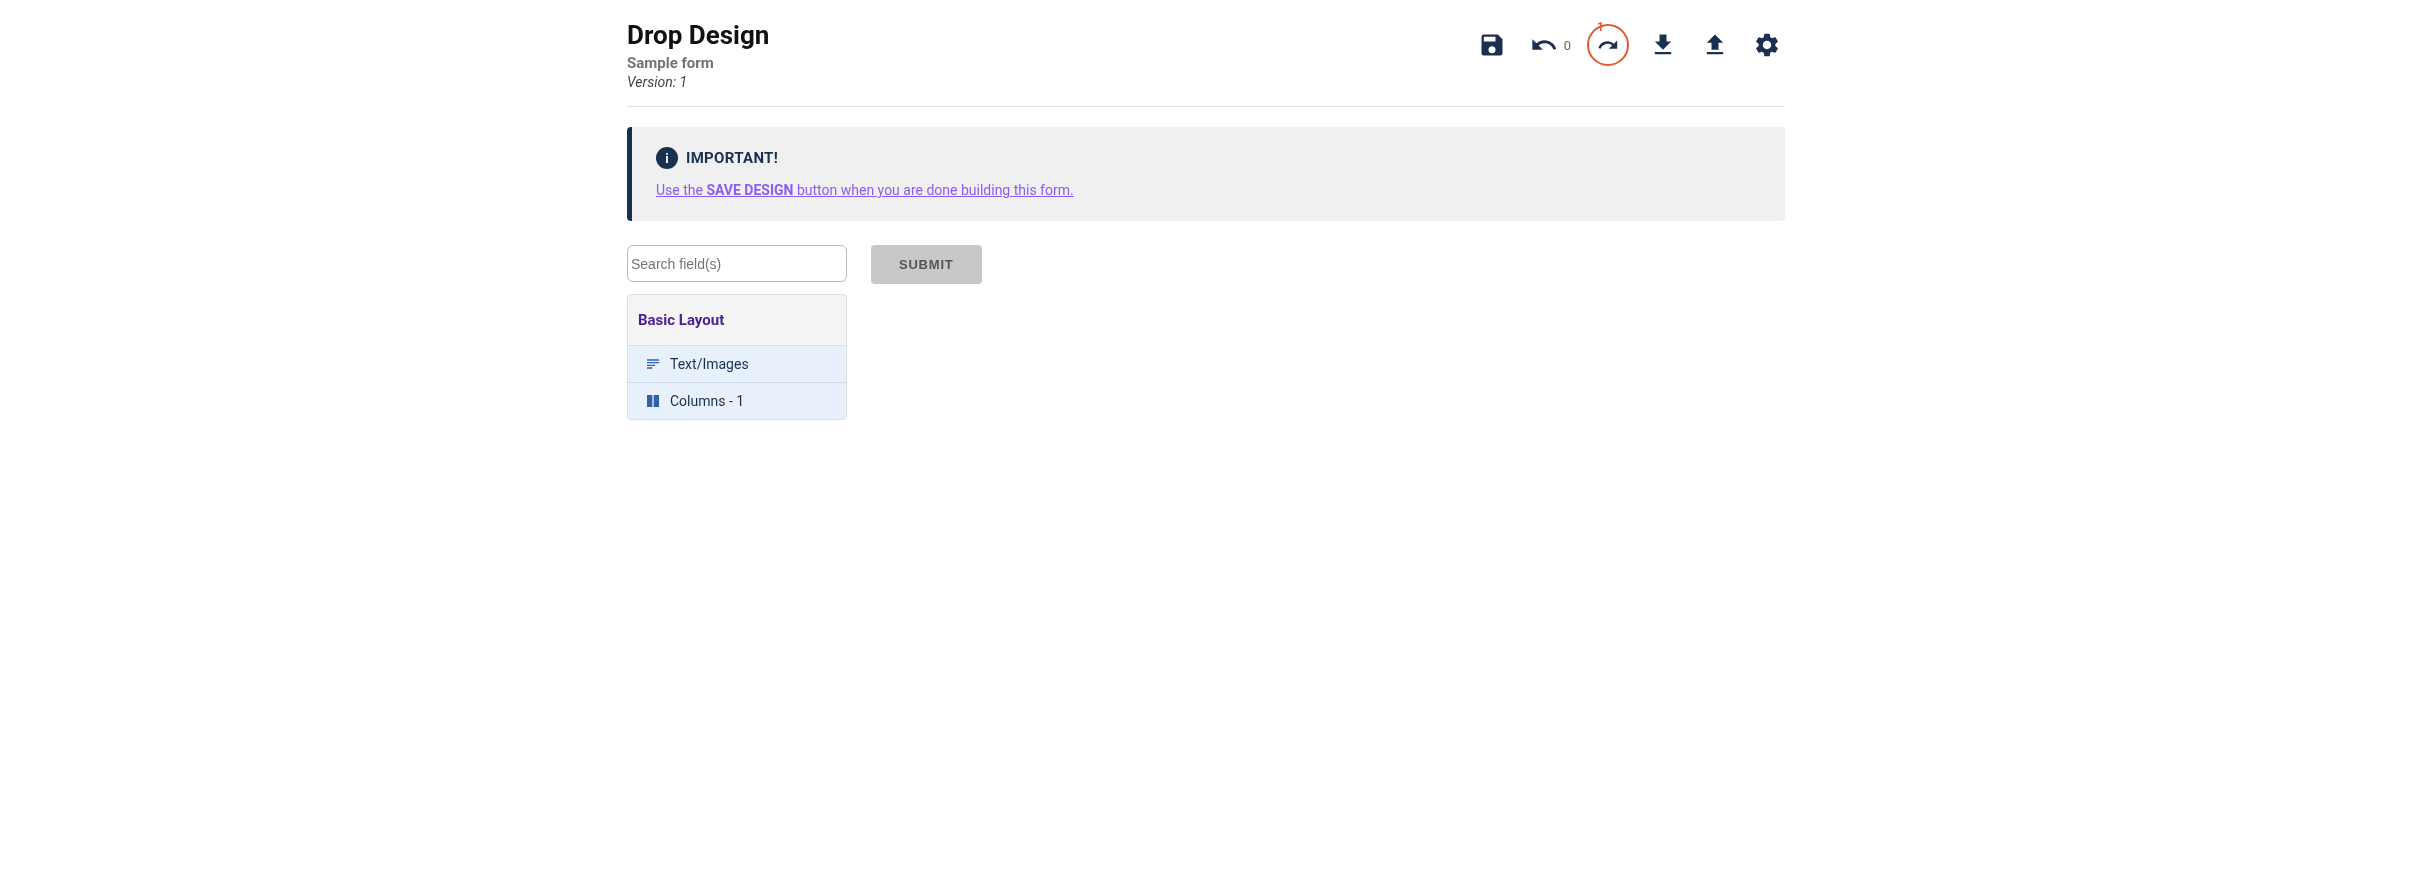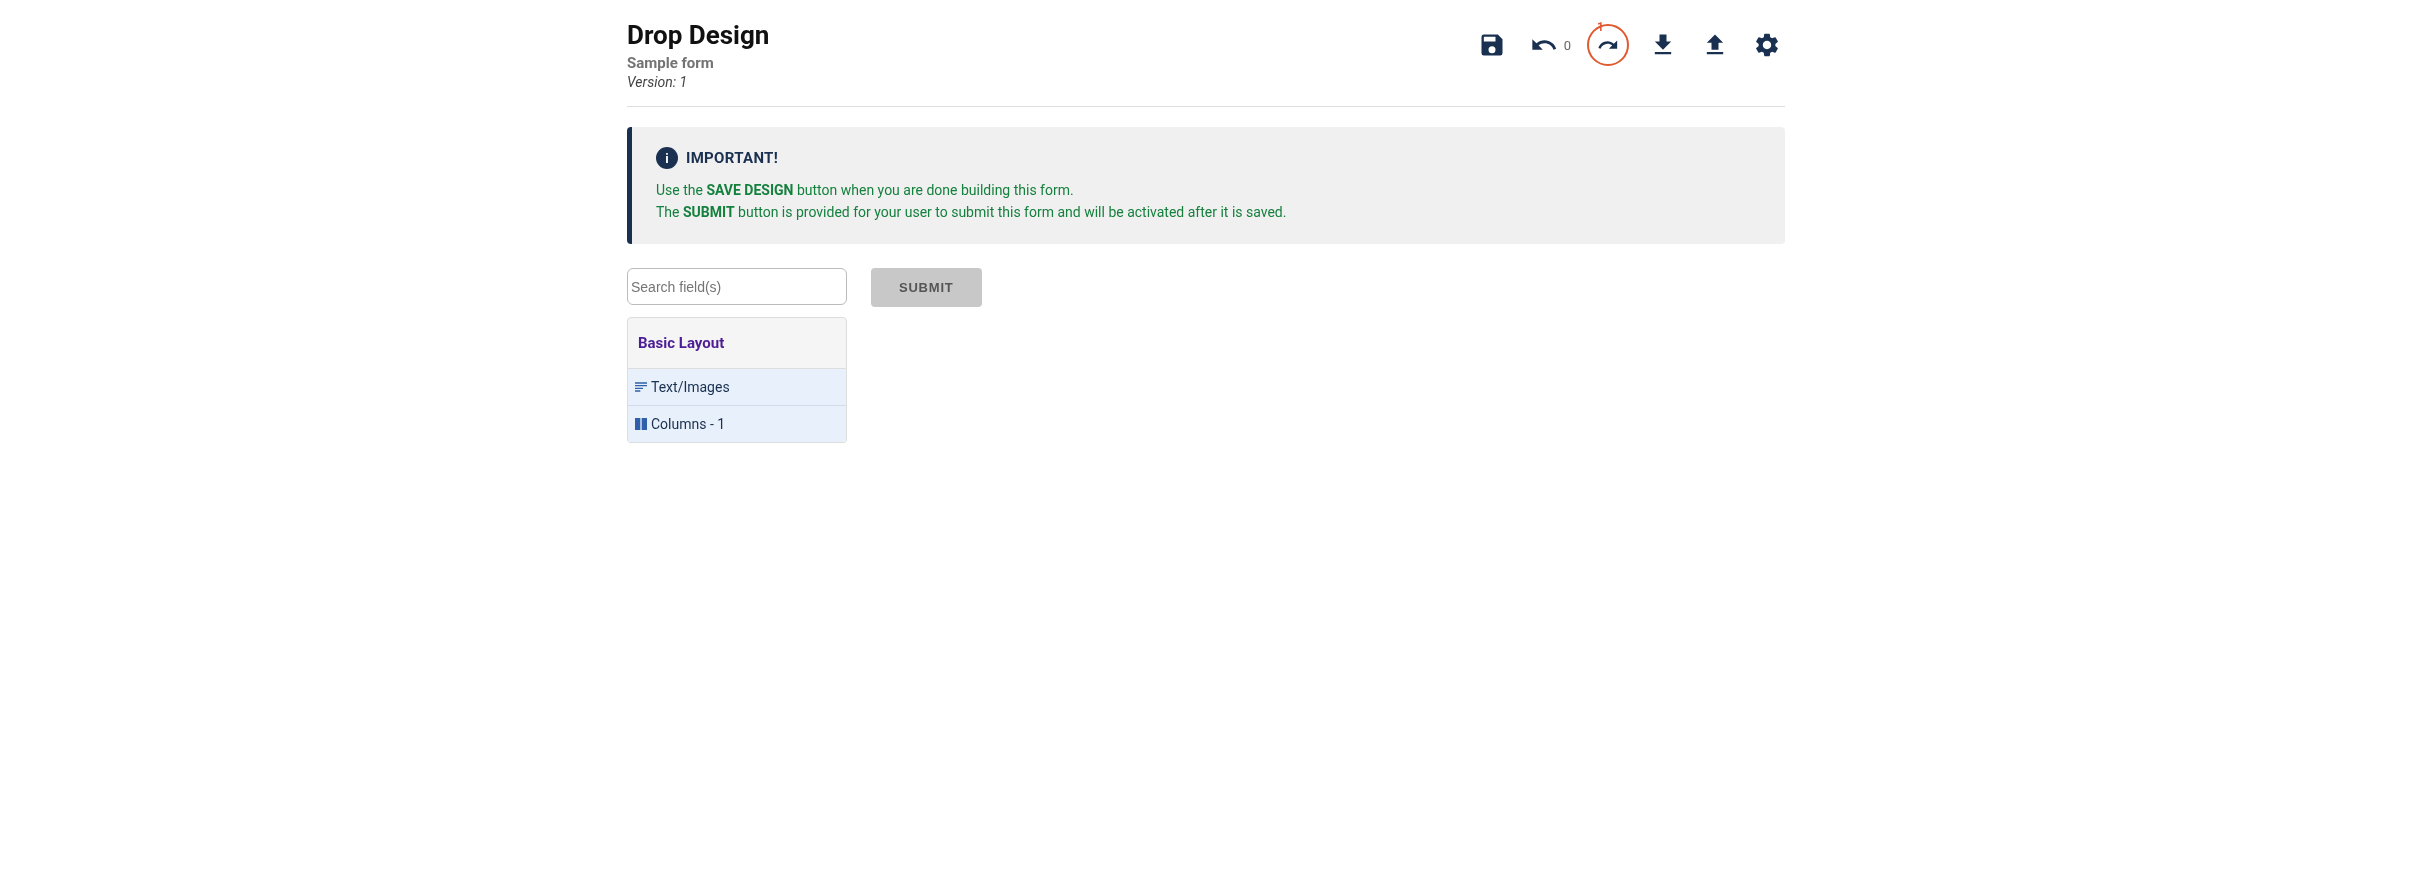--- a/index.html
+++ b/index.html
@@ -125,22 +125,23 @@
       flex-shrink: 0;
     }
     .info-banner-title {
       font-size: 15px;
       font-weight: 700;
       color: #1a3050;
       letter-spacing: 0.02em;
     }
     .info-banner-body {
       font-size: 14px;
-      color: #15803d;
+      color: #8b5cf6;
       line-height: 1.6;
+      text-decoration: underline;
     }
     .info-banner-body strong {
       font-weight: 700;
     }
 
     
     .main-content {
       display: flex;
       gap: 24px;
       align-items: flex-start;
@@ -180,22 +181,22 @@
 
     .sidebar-items {
       border: 1px solid #ddd;
       border-top: none;
       border-radius: 0 0 4px 4px;
     }
 
     .sidebar-item {
       display: flex;
       align-items: center;
-      gap: 1px;
-      padding: 9px 4px;
+      gap: 8px;
+      padding: 9px 16px;
       background: #e8f0fb;
       cursor: pointer;
       font-size: 14px;
       color: #1a3050;
       border-bottom: 1px solid #d0dcea;
     }
     .sidebar-item:last-child {
       border-bottom: none;
     }
 
@@ -297,21 +298,20 @@
     </div>
   </div>
 
   <div class="info-banner">
     <div class="info-banner-header">
       <div class="info-icon">i</div>
       <span class="info-banner-title">IMPORTANT!</span>
     </div>
     <div class="info-banner-body">
       <p>Use the <strong>SAVE DESIGN</strong> button when you are done building this form.</p>
-      <p>The <strong>SUBMIT</strong> button is provided for your user to submit this form and will be activated after it is saved.</p>
     </div>
   </div>
 
   <div class="main-content">
 
     <div class="sidebar">
       <div class="search-input-wrapper">
         <input class="search-input" type="text" placeholder="Search field(s)" style="">
       </div>
 

